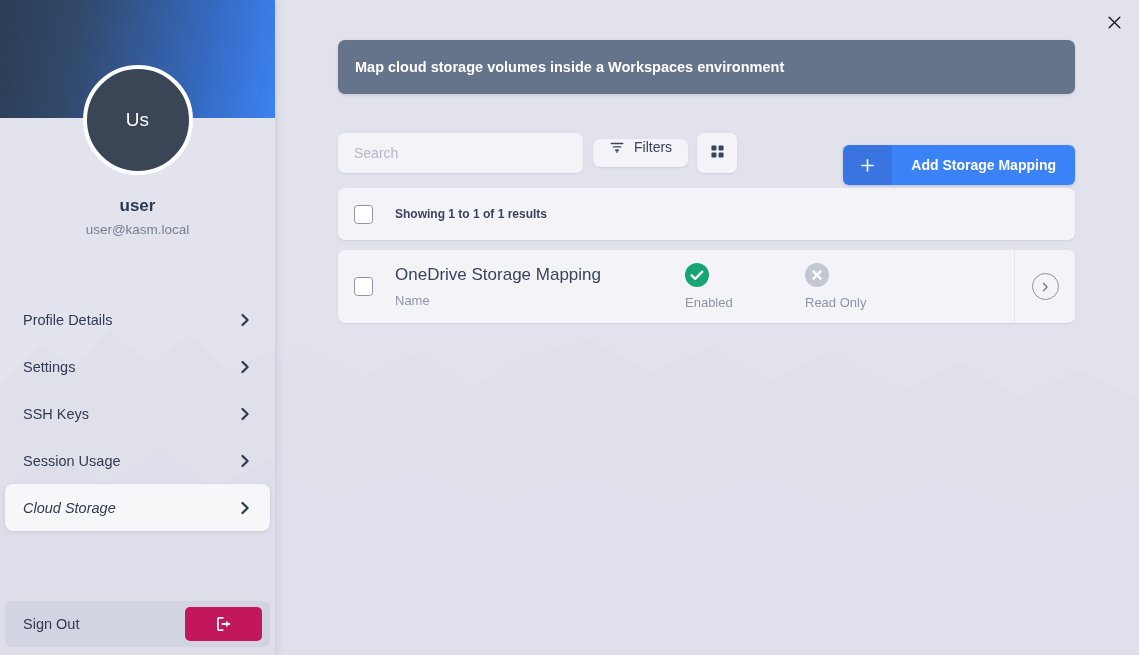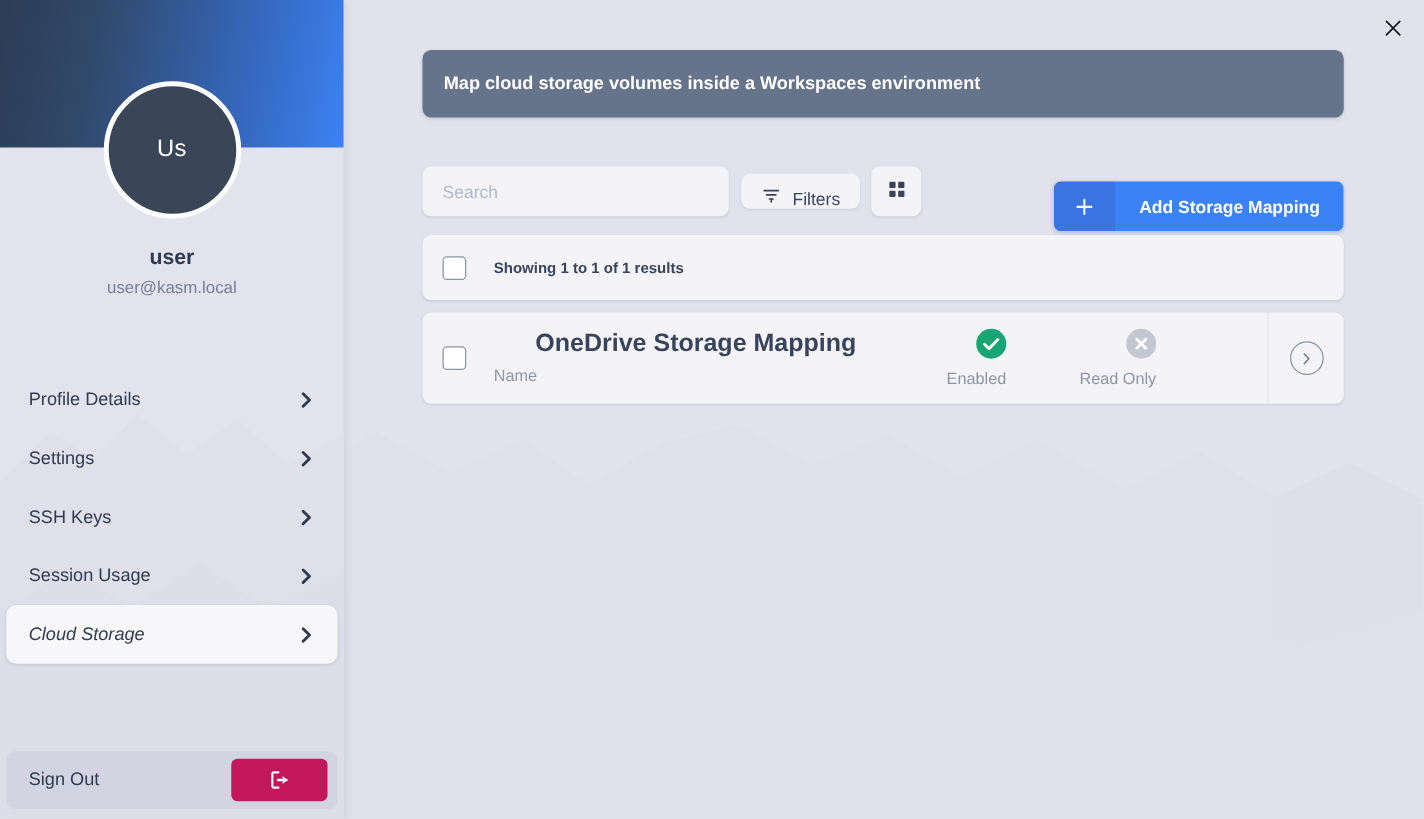--- a/index.html
+++ b/index.html
@@ -248,21 +248,21 @@
   .search-box::placeholder { color: #b3b8c8; }
 
   .filters-btn {
     margin-left: 10px;
     height: 28px;
     min-width: 90px;
     background: #f4f4f8;
     border: none;
     border-radius: 7px;
     display: flex;
-    align-items: flex-end;
+    align-items: flex-start;
     justify-content: center;
     gap: 9px;
     padding: 0 16px;
     cursor: pointer;
     box-shadow: 0 1px 2px rgba(90, 90, 125, 0.13);
   }
   .filters-label {
     font-size: 14px;
     color: #39445c;
     font-family: "Liberation Sans", sans-serif;
@@ -347,38 +347,37 @@
     padding-left: 16px;
     box-shadow: 0 1px 2px rgba(90, 90, 125, 0.13);
     cursor: pointer;
   }
 
   .row-main {
     margin-left: 22px;
     width: 290px;
   }
   .row-title {
-    font-size: 20px;
-    font-weight: 700;
+    font-size: 17px;
+    font-weight: 400;
     color: #39445c;
     line-height: 20px;
-    text-align: right;
   }
   .row-sub {
     margin-top: 7px;
     font-size: 13px;
     color: #8d94a8;
     line-height: 17px;
   }
 
   .status-cell {
     width: 120px;
     display: flex;
     flex-direction: column;
-    align-items: flex-end;
+    align-items: flex-start;
     gap: 8px;
   }
   .status-dot {
     width: 24px;
     height: 24px;
     border-radius: 50%;
     display: flex;
     align-items: center;
     justify-content: center;
   }

